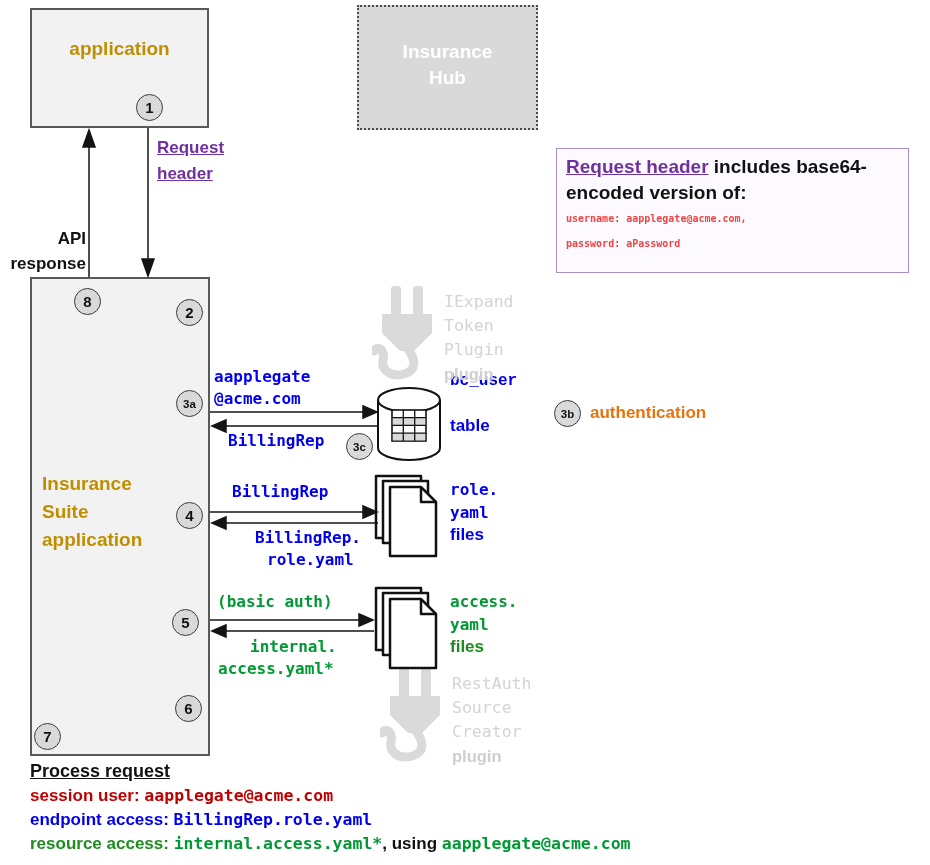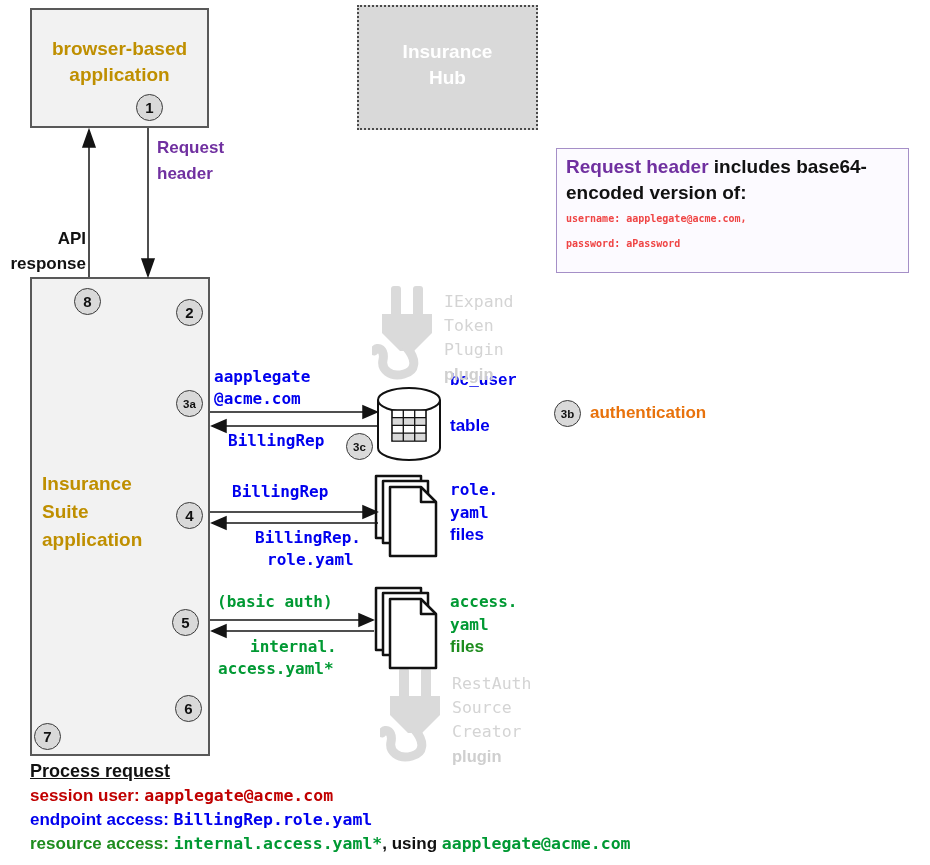--- a/index.html
+++ b/index.html
@@ -12,21 +12,21 @@
   .boxtitle{font-weight:bold;font-size:19px;line-height:26px;}
   .gold{color:#bf8f00;}
   .step{position:absolute;width:27px;height:27px;border-radius:50%;background:#d9d9d9;
         border:1.5px solid #3a3a3a;box-sizing:border-box;display:flex;align-items:center;
         justify-content:center;font-weight:bold;font-size:15px;color:#111;z-index:6;}
   .step.sm{font-size:11.5px;}
   .lbl{position:absolute;white-space:nowrap;z-index:5;}
   .sansb{font-weight:bold;font-size:17px;color:#111;}
   .mono{font-family:"DejaVu Sans Mono",monospace;font-weight:bold;font-size:16px;}
   .blue{color:#0000ee;}
-  .purple{color:#7030a0;}
+  .purple{color:#7030a0;text-decoration:underline;}
   .orange{color:#e8720c;}
   .greenm{color:#009933;}
   .greenl{color:#1e8c1e;}
   .red{color:#c00000;}
   .ln{display:block;}
   .mline{line-height:22px;}
   .plugtxt{font-family:"DejaVu Sans Mono",monospace;font-weight:normal;font-size:16.5px;
            line-height:24px;color:#d4d4d4;}
   .plugtxt .sansw{font-family:"Liberation Sans",sans-serif;font-weight:bold;color:#cfcfcf;}
   .overlay{position:absolute;left:0;top:0;z-index:4;}
@@ -78,21 +78,20 @@
             <line x1="16" y1="39.4" x2="50" y2="39.4"></line>
             <line x1="16" y1="47.1" x2="50" y2="47.1"></line>
           </g>
         </g>
       </symbol>
     </defs>
   </svg>
 
   <div class="box solidbox" style="left:30px;top:8px;width:179px;height:120px;padding-top:26px;">
     <div class="boxtitle gold">
-      <span class="ln">browser-based</span>
       <span class="ln">application</span>
     </div>
   </div>
 
   <div class="box graybox" style="left:357px;top:5px;width:181px;height:125px;padding-top:32px;">
     <div class="boxtitle">
       <span class="ln">Insurance</span>
       <span class="ln">Hub</span>
     </div>
   </div>

